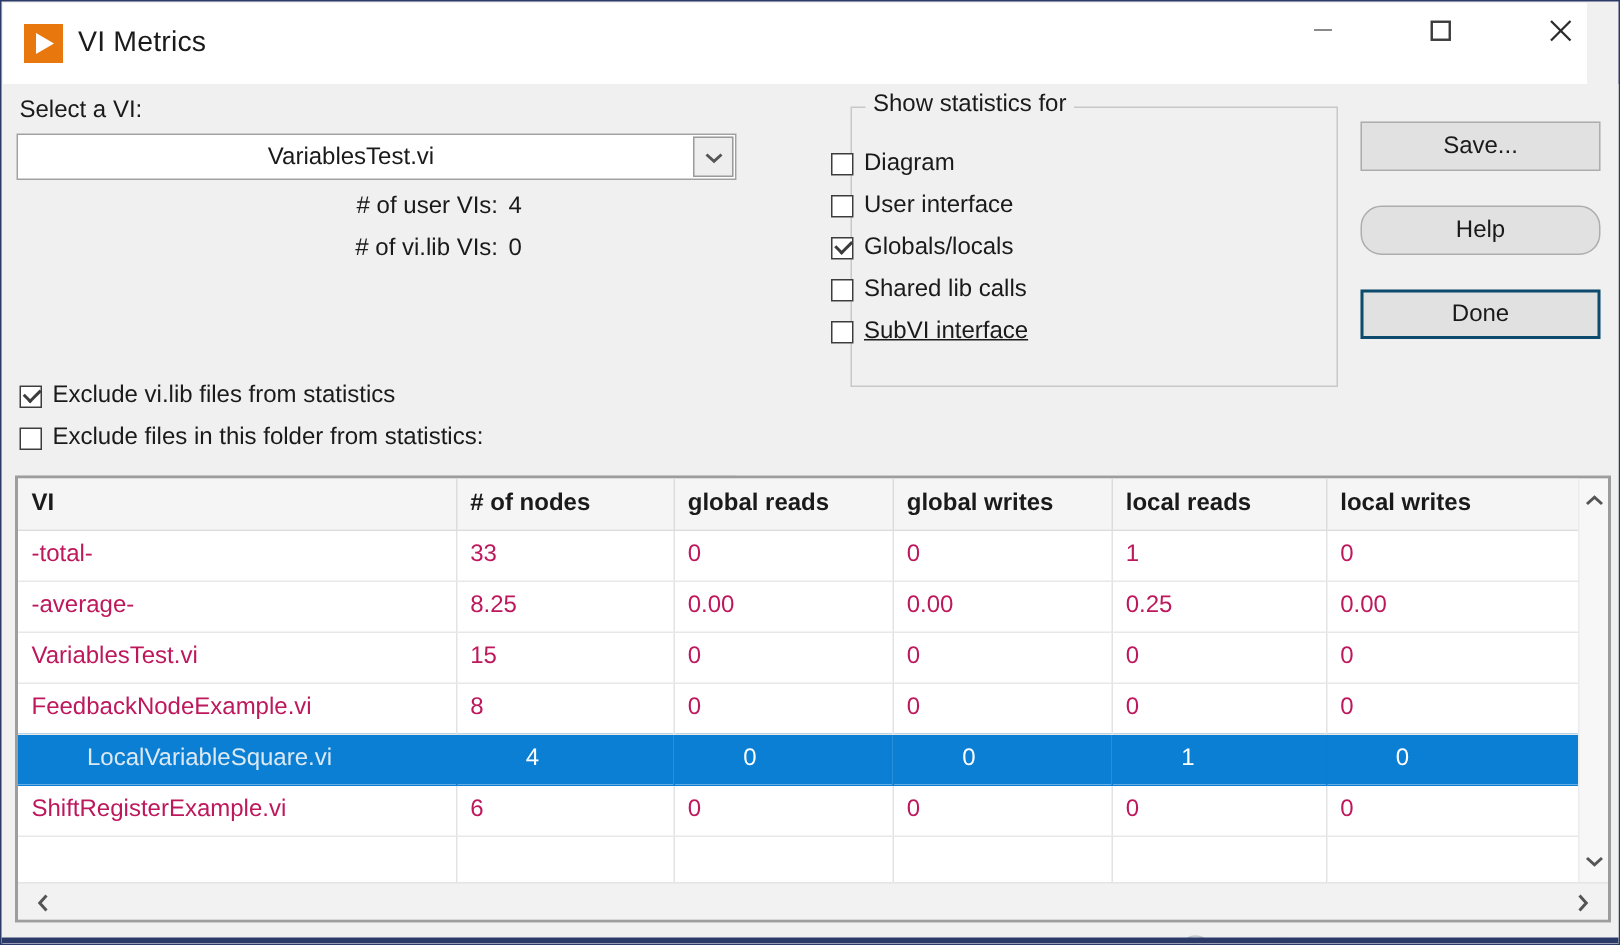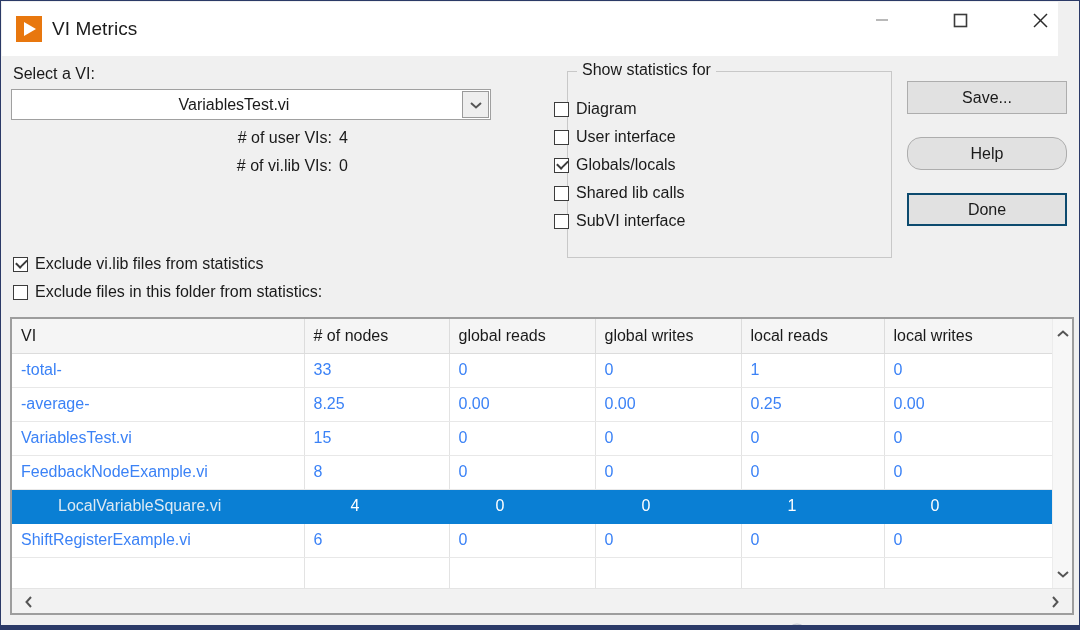--- a/index.html
+++ b/index.html
@@ -165,21 +165,21 @@
     background: #f0f0f0;
     padding: 0 5px;
     font-size: 16px; color: #1a1a1a;
     white-space: nowrap;
   }
   .sgcb { position: absolute; left: 552px; }
   #cb-diagram        { top: 44px; }
   #cb-user-interface { top: 72px; }
   #cb-globals-locals { top: 100px; }
   #cb-shared-lib     { top: 128px; }
-  #cb-subvi          { top: 156px; }
+  #cb-subvi          { top: 156px; text-decoration: underline; }
 
   
   .wbtn-action {
     position: absolute; left: 905px;
     width: 160px; height: 33px;
     background: #e1e1e1;
     border: 1px solid #adadad;
     font-size: 16px; color: #1a1a1a;
     display: flex; align-items: center; justify-content: center;
   }
@@ -214,33 +214,33 @@
   table.metrics col.c1 { width: 145px; }
   table.metrics col.c2 { width: 146px; }
   table.metrics col.c3 { width: 146px; }
   table.metrics col.c4 { width: 143px; }
   table.metrics col.c5 { width: 168px; }
   table.metrics th {
     height: 34px;
     background: #f5f5f5;
     border-right: 1px solid #dcdcdc;
     border-bottom: 1px solid #dcdcdc;
-    font-weight: normal;
+    font-weight: bold;
     font-size: 16px;
     color: #1a1a1a;
     text-align: left;
     padding: 0 0 0 9px;
     white-space: nowrap;
   }
   table.metrics td {
     height: 34px;
     border-right: 1px solid #e3e3e3;
     border-bottom: 1px solid #e8e8e8;
     font-size: 16px;
-    color: #3b82f6;
+    color: #be185d;
     padding: 0 0 0 9px;
     white-space: nowrap;
     background: #ffffff;
   }
   table.metrics tr.selected td {
     background: #0a7fd4;
     color: #ffffff;
     border-right-color: #0a7fd4;
     border-bottom-color: #0a7fd4;
     padding-left: 46px;

